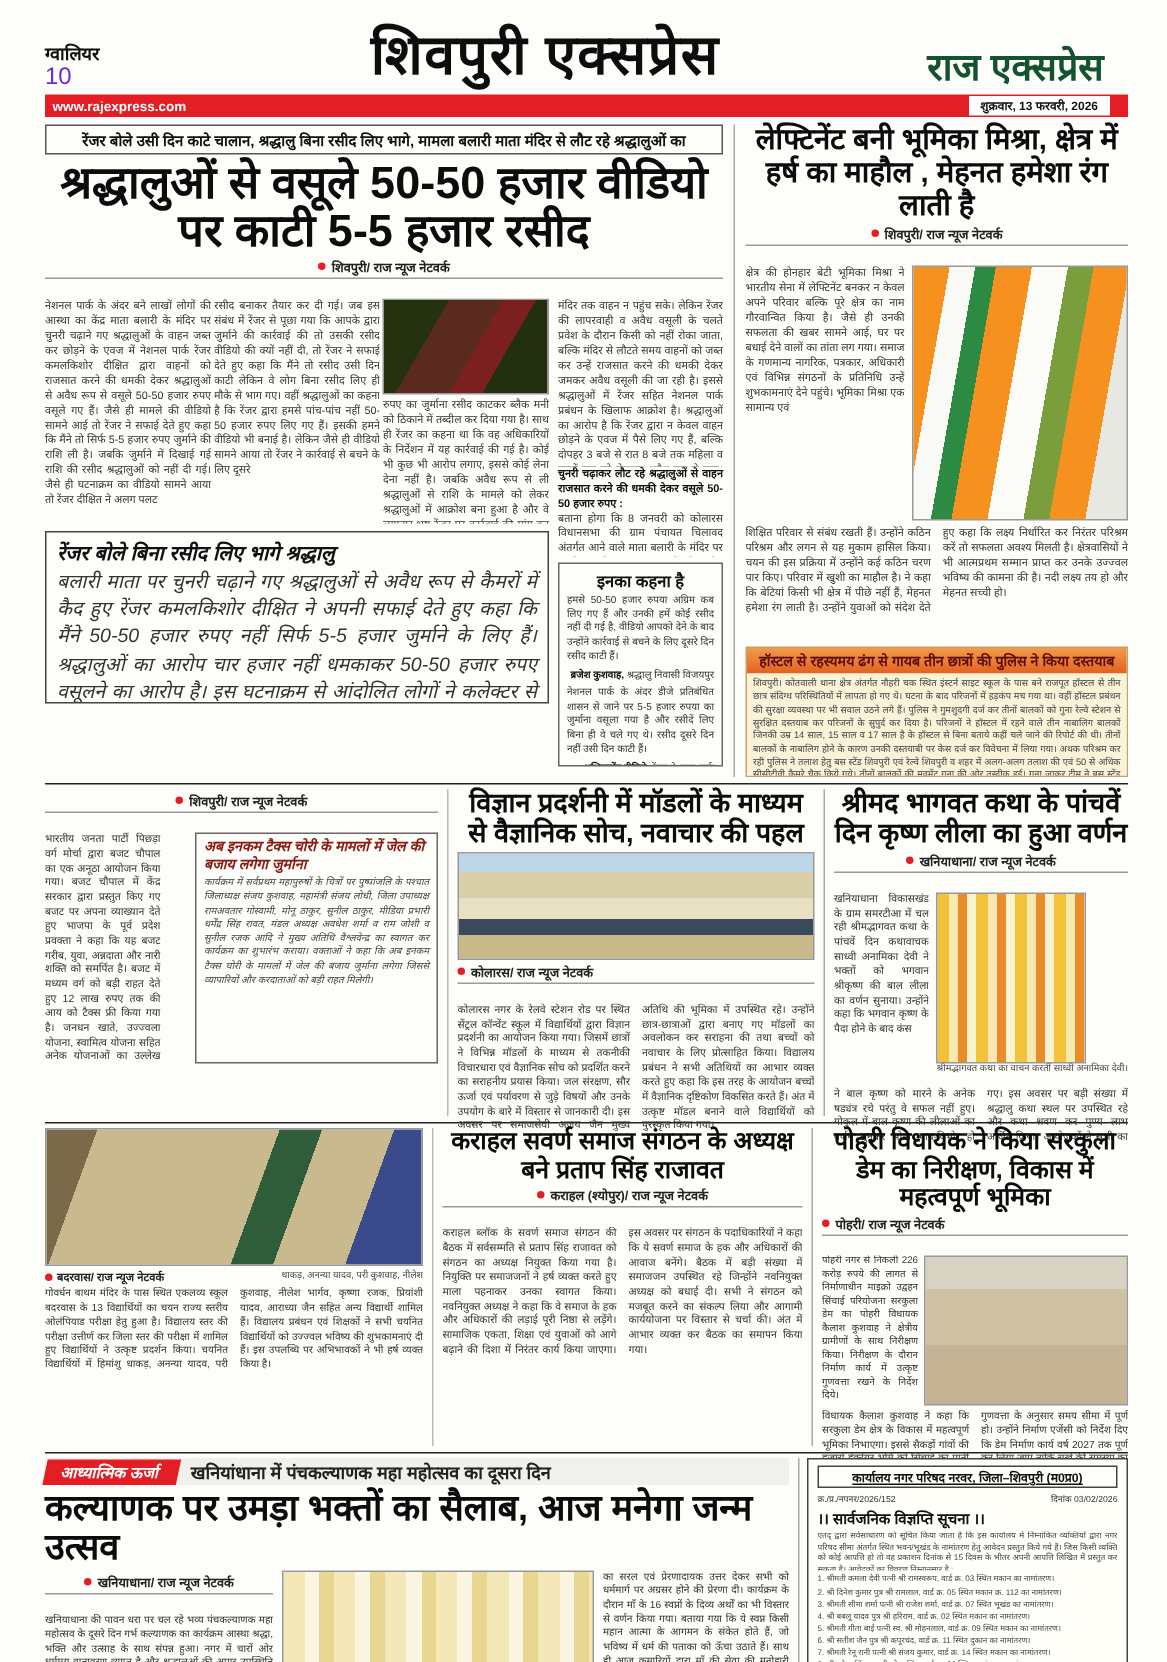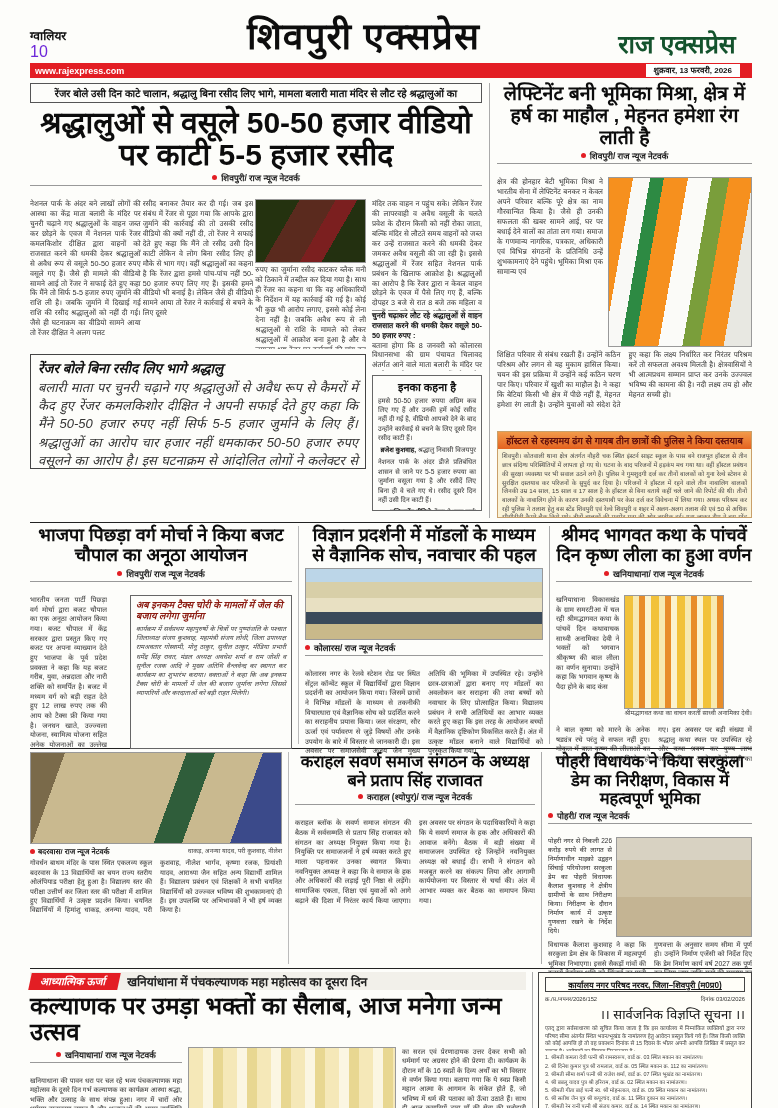--- a/index.html
+++ b/index.html
@@ -109,21 +109,21 @@
   .bot-center{flex:1;}
   .crowd-photo{height:86px;background:
      repeating-linear-gradient(90deg,#f5e8b8 0 14px,#fbf6e2 14px 24px,#e8d791 24px 34px),
      linear-gradient(rgba(255,255,255,.2),rgba(180,150,80,.35));}
   .bot-c3{width:124px;}
   
   .notice{width:214px;padding-left:5px;border-left:1px solid #aaa;}
   .notice-box{border:1.5px solid #444;padding:4px 6px;height:178px;overflow:hidden;background:#fffef8;}
   .notice-office{border:1px solid #444;text-align:center;font-size:8.2px;font-weight:bold;text-decoration:underline;padding:1px 2px;color:#111;}
   .notice-refrow{display:flex;justify-content:space-between;font-size:5.8px;margin:3px 0 2px 0;color:#333;}
-  .notice-title{text-align:right;font-size:13px;font-weight:normal;color:#111;margin-bottom:2px;}
+  .notice-title{text-align:left;font-size:10px;font-weight:bold;color:#111;margin-bottom:2px;}
   .notice-intro{font-size:5.5px;line-height:1.35;text-align:justify;color:#444;height:26px;overflow:hidden;}
   .notice-items{font-size:5.4px;line-height:1.5;color:#444;white-space:pre-line;height:84px;overflow:hidden;margin-top:2px;}
 </style>
 </head>
 <body>
 
 <div class="page">
 
   <div class="hdr">
     <div class="hdr-left">
@@ -192,21 +192,20 @@
       <div class="hostel">
         <div class="hostel-title">हॉस्टल से रहस्यमय ढंग से गायब तीन छात्रों की पुलिस ने किया दस्तयाब</div>
         <div class="hostel-body">शिवपुरी। कोतवाली थाना क्षेत्र अंतर्गत नौहरी चक स्थित इंस्टर्न साइट स्कूल के पास बने राजपूत हॉस्टल से तीन छात्र संदिग्ध परिस्थितियों में लापता हो गए थे। घटना के बाद परिजनों में हड़कंप मच गया था। वहीं हॉस्टल प्रबंधन की सुरक्षा व्यवस्था पर भी सवाल उठने लगे हैं। पुलिस ने गुमशुदगी दर्ज कर तीनों बालकों को गुना रेल्वे स्टेशन से सुरक्षित दस्तयाब कर परिजनों के सुपुर्द कर दिया है। परिजनों ने हॉस्टल में रहने वाले तीन नाबालिग बालकों जिनकी उम्र 14 साल, 15 साल व 17 साल है के हॉस्टल से बिना बताये कहीं चले जाने की रिपोर्ट की थी। तीनों बालकों के नाबालिग होने के कारण उनकी दस्तयाबी पर केस दर्ज कर विवेचना में लिया गया। अथक परिश्रम कर रही पुलिस ने तलाश हेतु बस स्टेंड शिवपुरी एवं रेल्वे शिवपुरी व शहर में अलग-अलग तलाश की एवं 50 से अधिक सीसीटीवी कैमरे चैक किये गये। तीनों बालकों की मूवमेंट गुना की ओर तस्दीक हुई। गुना जाकर टीम ने बस स्टेंड गुना व रेल्वे गुना में जाकर 30 से अधिक सीसीटीवी कैमरों को चैक किया गया। सघन तलाश कर तीनों बालकों को गुना रेल्वे स्टेशन से सकुशल दस्तयाब किया गया। बालकों के मिलने पर उनके माता पिता ने कोतवाली पुलिस की भूरी भूरी प्रशंसा की एवं पुलिस की सराहना की है।</div>
       </div>
     </div>
   </div>
 
   <div class="midrow rule-top">
 
     <div class="midA">
-      <div class="mid-h">भाजपा पिछड़ा वर्ग मोर्चा ने किया बजट चौपाल का अनूठा आयोजन</div>
       <div class="byline">
         <span class="dot"></span>
         <span>शिवपुरी/ राज न्यूज नेटवर्क</span>
       </div>
       <div class="midA-row">
         <div class="midA-txt body-txt" style="font-size:7px;">भारतीय जनता पार्टी पिछड़ा वर्ग मोर्चा द्वारा बजट चौपाल का एक अनूठा आयोजन किया गया। बजट चौपाल में केंद्र सरकार द्वारा प्रस्तुत किए गए बजट पर अपना व्याख्यान देते हुए भाजपा के पूर्व प्रदेश प्रवक्ता ने कहा कि यह बजट गरीब, युवा, अन्नदाता और नारी शक्ति को समर्पित है। बजट में मध्यम वर्ग को बड़ी राहत देते हुए 12 लाख रुपए तक की आय को टैक्स फ्री किया गया है। जनधन खाते, उज्ज्वला योजना, स्वामित्व योजना सहित अनेक योजनाओं का उल्लेख करते हुए उन्होंने कहा कि यह बजट विकसित भारत की संकल्पना को साकार करने वाला है। कार्यक्रम का संचालन मोर्चा जिला अध्यक्ष ने किया तथा अंत में आभार व्यक्त किया गया।</div>
         <div class="tax-box">
           <div class="tax-title">अब इनकम टैक्स चोरी के मामलों में जेल की बजाय लगेगा जुर्माना</div>
           <div class="tax-body">कार्यक्रम में सर्वप्रथम महापुरुषों के चित्रों पर पुष्पांजलि के पश्चात जिलाध्यक्ष संजय कुशवाह, महामंत्री संजय लोधी, जिला उपाध्यक्ष रामअवतार गोस्वामी, मोनू ठाकुर, सुनील ठाकुर, मीडिया प्रभारी धर्मेंद्र सिंह रावत, मंडल अध्यक्ष अवधेश शर्मा व राम जोशी व सुनील रजक आदि ने मुख्य अतिथि वैश्लवेन्द्र का स्वागत कर कार्यक्रम का शुभारंभ कराया। वक्ताओं ने कहा कि अब इनकम टैक्स चोरी के मामलों में जेल की बजाय जुर्माना लगेगा जिससे व्यापारियों और करदाताओं को बड़ी राहत मिलेगी।</div>
         </div>

